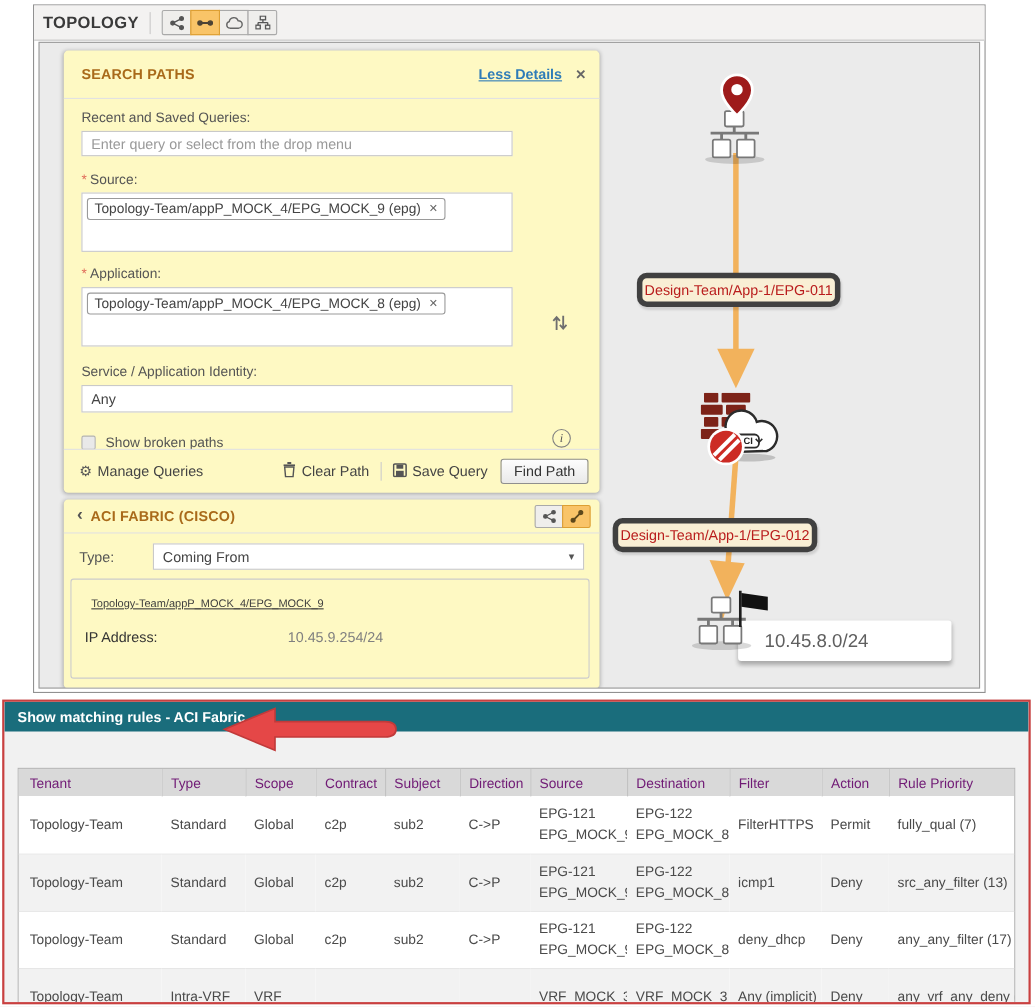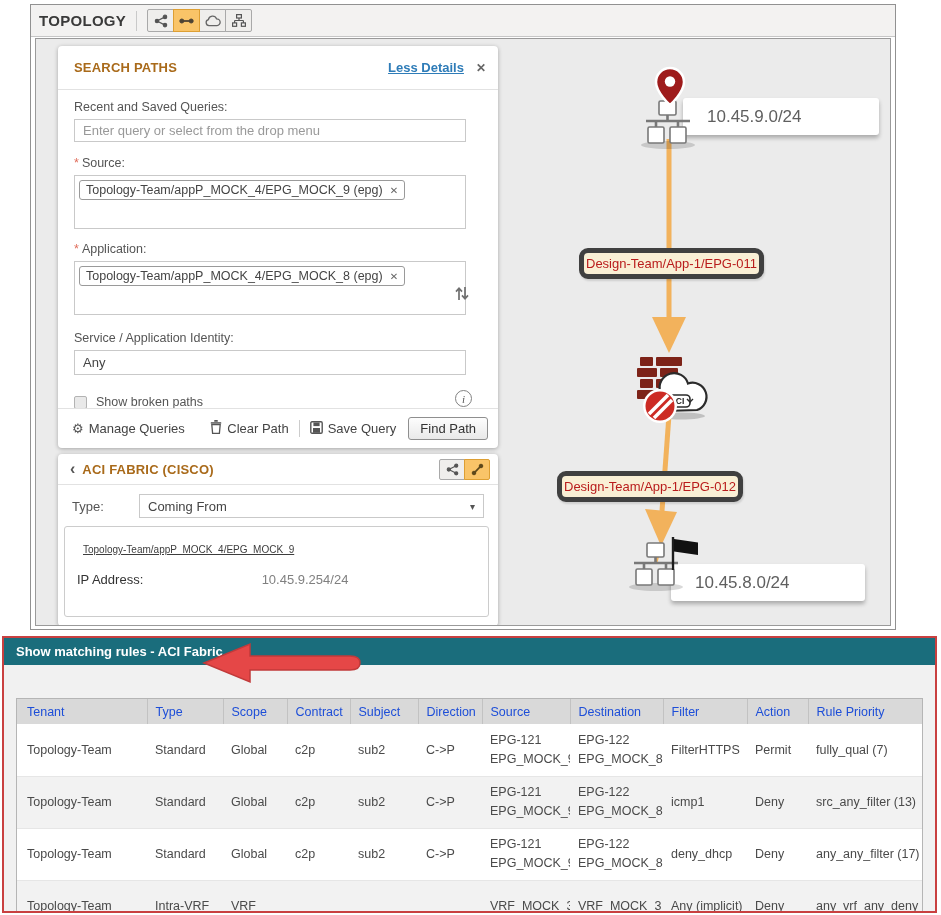--- a/index.html
+++ b/index.html
@@ -18,21 +18,21 @@
     display:flex; align-items:center; justify-content:center; margin-left:-1px; padding:0; cursor:pointer; }
   .tb-btn:first-child { margin-left:0; border-radius:2px 0 0 2px; }
   .tb-btn:last-child { border-radius:0 2px 2px 0; }
   .tb-btn.active { background:#f9c468; border:1px solid #dd9f33; position:relative; z-index:1; }
   .tb-btn svg { display:block; }
 
   .canvas { position:absolute; left:4px; right:4px; top:33px; bottom:3px;
     border:1px solid #9a9a9a; background:#ebebeb; overflow:hidden; }
 
   
-  .card { position:absolute; left:22px; width:440px; background:#ffffff; border-radius:4px;
+  .card { position:absolute; left:22px; width:487px; background:#fef9c3; border-radius:4px;
     box-shadow:0 1px 4px rgba(0,0,0,.3); }
   .card-search { top:7px; height:402px; }
   .card-fabric { top:415px; height:172px; }
   .card-head { height:44px; display:flex; align-items:center; padding:0 12px 0 16px;
     border-bottom:1px solid #e2e2e2; }
   .card-title { font-size:13px; font-weight:bold; color:#a96a1a; letter-spacing:.2px; }
   .spacer { flex:1; }
   .link-blue { font-size:13px; color:#2e7cb8; text-decoration:underline; cursor:pointer;font-weight:bold; }
   .close-x { font-size:12px; font-weight:bold; color:#666; margin-left:12px; cursor:pointer; }
 
@@ -91,21 +91,21 @@
 
   
   .rules-section { position:absolute; left:2px; top:636px; width:935px; height:277px;
     border:2px solid #c94040; background:#f1f1f1; overflow:hidden; }
   .rules-header { height:27px; background:#1a6d7c; display:flex; align-items:center; padding-left:12px; }
   .rules-title { color:#fff; font-size:13px; font-weight:bold; }
   .red-arrow { position:absolute; left:196px; top:4px; z-index:5; }
   .rules-table-wrap { position:absolute; left:12px; top:60px; width:907px; background:#fff;
     border:1px solid #b5b5b5; }
   table.rules { border-collapse:collapse; table-layout:fixed; width:905px; font-size:12.5px; }
-  table.rules th { background:#d9d9d9; color:#1d4ed8; font-weight:normal; text-align:left;
+  table.rules th { background:#d9d9d9; color:#701a75; font-weight:normal; text-align:left;
     height:25px; padding:0 8px; border-left:1px solid #c2c2c2; white-space:nowrap; overflow:hidden; }
   table.rules th:first-child { border-left:none; padding-left:10px; }
   table.rules td { height:52px; padding:0 8px; color:#4a4a4a; vertical-align:middle;
     border-top:1px solid #e6e6e6; white-space:nowrap; overflow:hidden; }
   table.rules td:first-child { padding-left:10px; }
   table.rules tr:first-child td { border-top:none; }
   table.rules tbody tr:nth-child(even) { background:#f2f2f2; }
   .cell2 div { line-height:1.5; }
 </style>
 </head>
@@ -166,23 +166,20 @@
     <div class="canvas">
 
       <svg class="edges" width="856" height="588">
         <line x1="633" y1="100" x2="633" y2="281" stroke="#f2b25c" stroke-width="5"></line>
         <polygon points="616,278 650,278 633,314" fill="#f2b25c"></polygon>
         <path d="M633 376 L626 472" stroke="#f2b25c" stroke-width="5" fill="none"></path>
         <polygon points="609,470 641,473 625,507" fill="#f2b25c"></polygon>
         <path d="M625 505 L620 523" stroke="#f2b25c" stroke-width="3" fill="none"></path>
       </svg>
 
-      <div class="node-label" style="left:647px; top:59px; width:196px;">
-        <span>10.45.9.0/24</span>
-      </div>
       <div class="node-icon" style="left:603px; top:60px;">
         <svg width="58" height="50" viewBox="0 0 58 50">
           <ellipse cx="29" cy="46" rx="27" ry="4" fill="rgba(0,0,0,0.15)"></ellipse>
           <g fill="#fff" stroke="#787878" stroke-width="1.6">
             <rect x="20" y="2" width="17" height="14" rx="1.5"></rect>
             <rect x="9" y="28" width="16" height="16" rx="1.5"></rect>
             <rect x="31" y="28" width="16" height="16" rx="1.5"></rect>
           </g>
           <g stroke="#787878" stroke-width="2.6" fill="none">
             <path d="M28.5 16 L28.5 21 M7 22 L51 22 M17 22 L17 28 M39 22 L39 28"></path>

